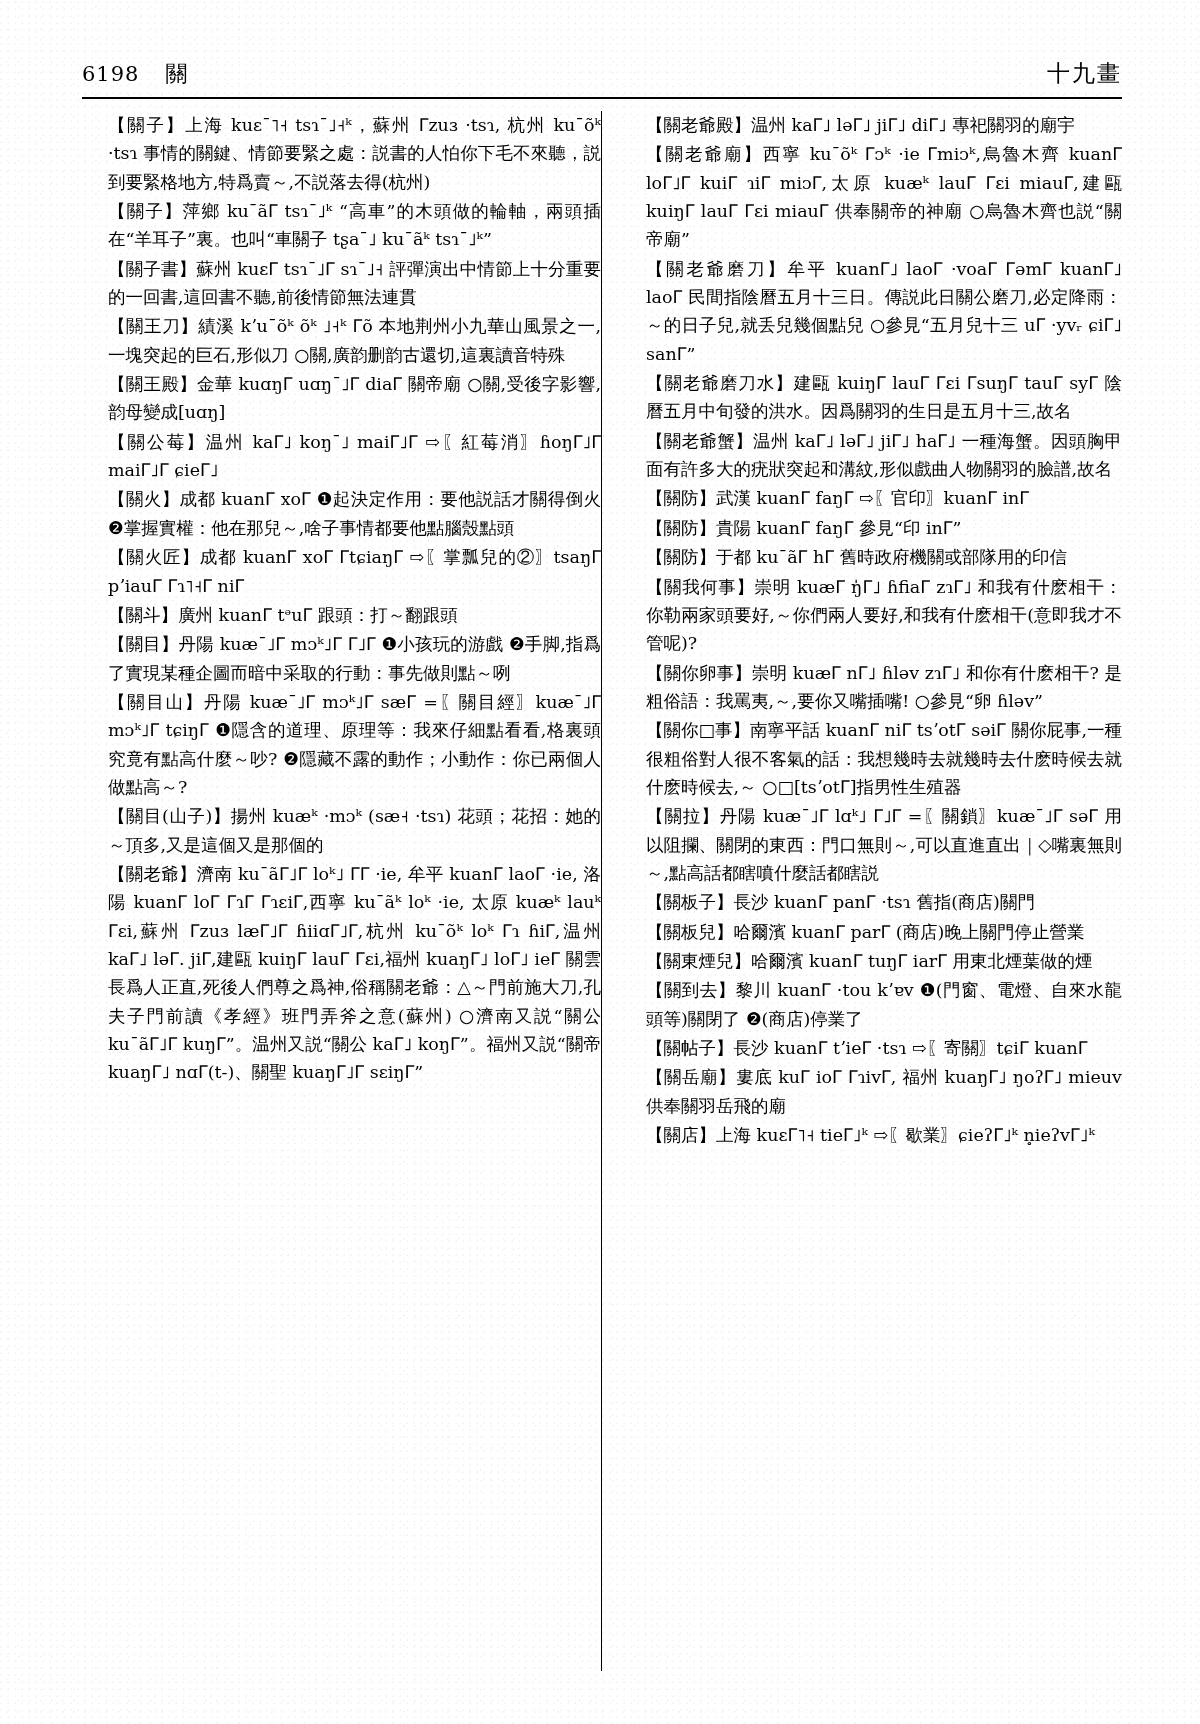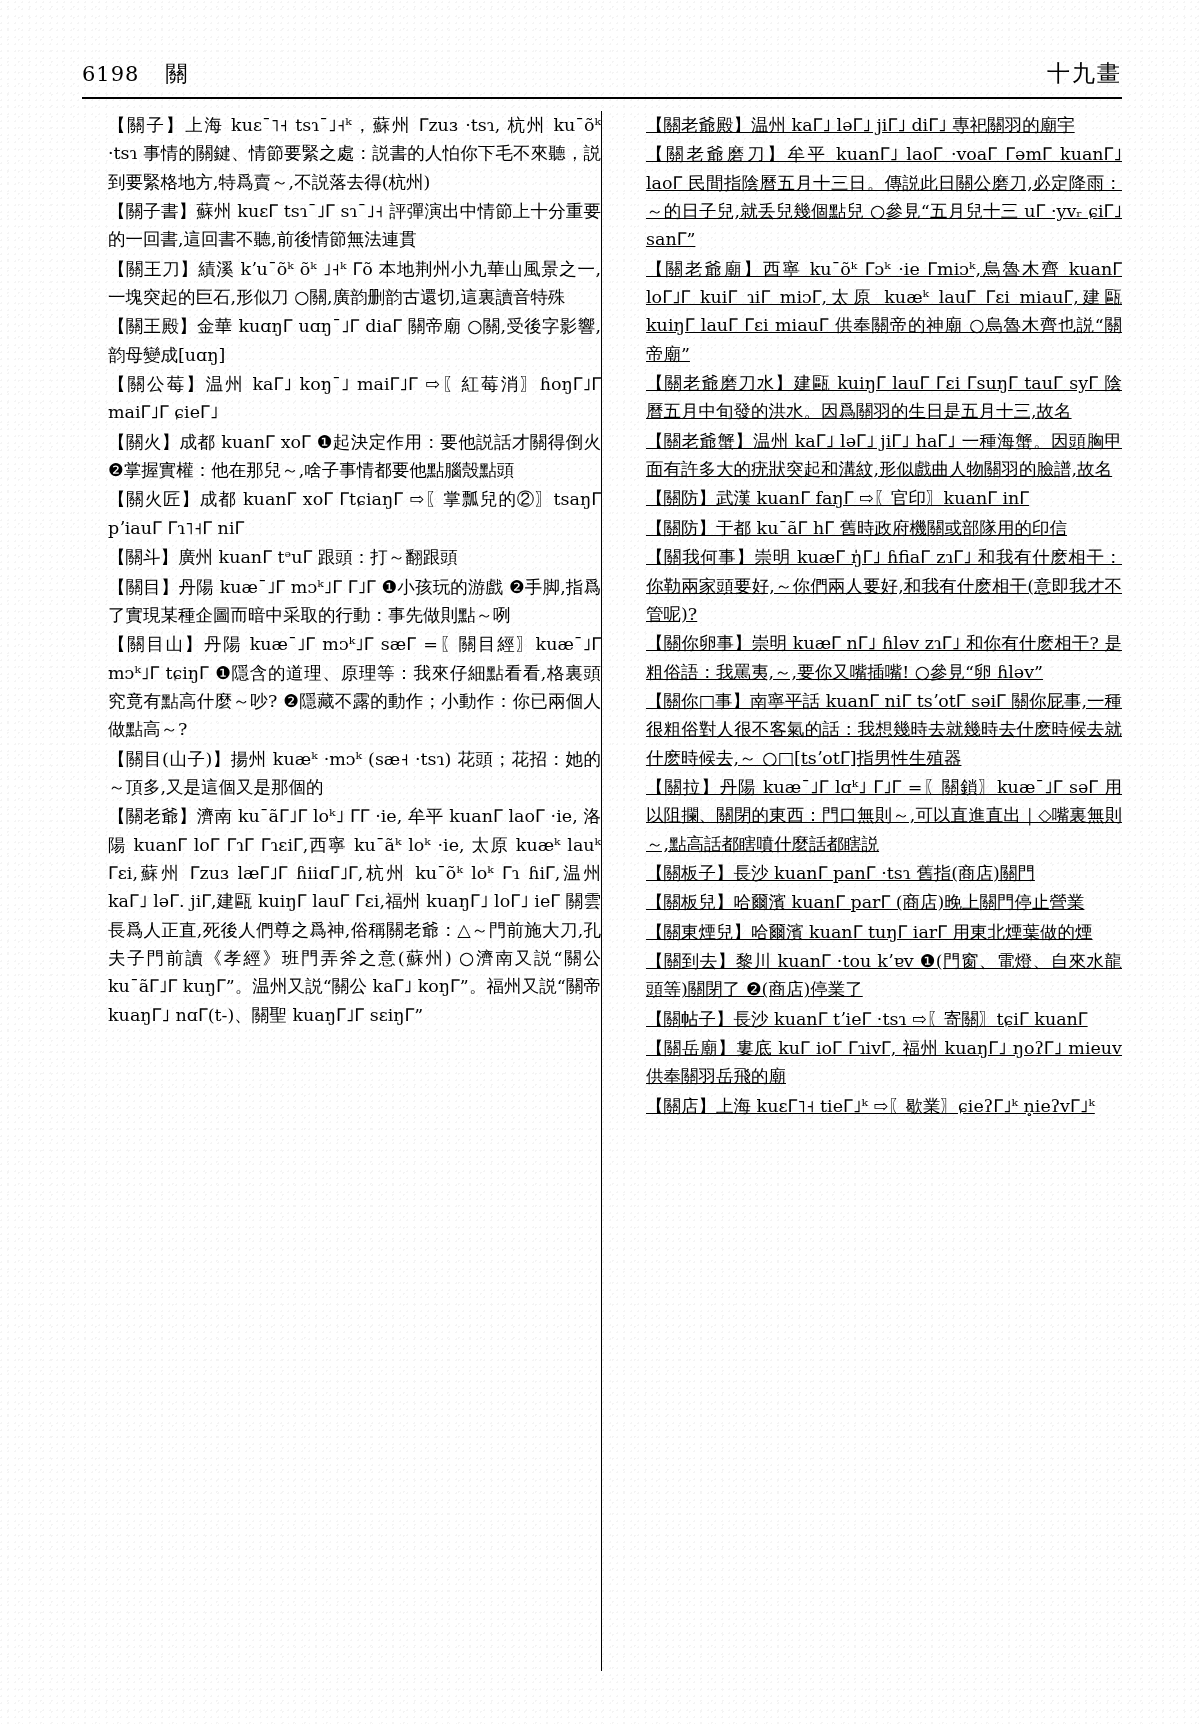--- a/index.html
+++ b/index.html
@@ -44,21 +44,21 @@
   .columns {
     display: flex;
     margin-top: 12px;
     height: 1560px;
   }
   .col {
     width: 50%;
     box-sizing: border-box;
   }
   .col.left { border-right: 1.5px solid #000; }
-  .col.right { padding-left: 18px; text-decoration: underline; }
+  .col.right { padding-left: 18px; }
   .entry {
     font-size: 17.5px;
     line-height: 1.62;
     text-align: justify;
     text-indent: -0px;
     margin-bottom: 1px;
     padding-left: 26px;
   }
   .watermark {
     position: absolute;
@@ -81,39 +81,41 @@
       <span class="num">6198</span>
       <span class="radical">關</span>
     </div>
     <div class="section">十九畫</div>
   </div>
   <div class="rule"></div>
 
   <div class="columns">
     <div class="col left">
       <div class="entry">【關子】上海 kuɛˉ˥˧ tsɿˉ˩˧ᵏ，蘇州 ᒥzuɜ ·tsɿ, 杭州 kuˉõᵏ ·tsɿ 事情的關鍵、情節要緊之處：説書的人怕你下毛不來聽，説到要緊格地方,特爲賣～,不説落去得(杭州)</div>
+      <div class="entry">【關子】萍鄉 kuˉãᒥ tsɿˉ˩ᵏ “高車”的木頭做的輪軸，兩頭插在“羊耳子”裏。也叫“車關子 tʂaˉ˩ kuˉãᵏ tsɿˉ˩ᵏ”</div>
       <div class="entry">【關子書】蘇州 kuɛᒥ tsɿˉ˩ᒥ sɿˉ˩˧ 評彈演出中情節上十分重要的一回書,這回書不聽,前後情節無法連貫</div>
       <div class="entry">【關王刀】績溪 kʼuˉõᵏ õᵏ ˩˧ᵏ ᒥõ 本地荆州小九華山風景之一,一塊突起的巨石,形似刀 ○關,廣韵删韵古還切,這裏讀音特殊</div>
       <div class="entry">【關王殿】金華 kuɑŋᒥ uɑŋˉ˩ᒥ diaᒥ 關帝廟 ○關,受後字影響,韵母變成[uɑŋ]</div>
       <div class="entry">【關公莓】温州 kaᒥ˩ koŋˉ˩ maiᒥ˩ᒥ ⇨〖紅莓消〗ɦoŋᒥ˩ᒥ maiᒥ˩ᒥ ɕieᒥ˩</div>
       <div class="entry">【關火】成都 kuanᒥ xoᒥ ❶起決定作用：要他説話才關得倒火 ❷掌握實權：他在那兒～,啥子事情都要他點腦殼點頭</div>
       <div class="entry">【關火匠】成都 kuanᒥ xoᒥ ᒥtɕiaŋᒥ ⇨〖掌瓢兒的②〗tsaŋᒥ pʼiauᒥ ᒥɿ˥˧ᒥ niᒥ</div>
       <div class="entry">【關斗】廣州 kuanᒥ tᵊuᒥ 跟頭：打～翻跟頭</div>
       <div class="entry">【關目】丹陽 kuæˉ˩ᒥ mᴐᵏ˩ᒥ ᒥ˩ᒥ ❶小孩玩的游戲 ❷手脚,指爲了實現某種企圖而暗中采取的行動：事先做則點～咧</div>
       <div class="entry">【關目山】丹陽 kuæˉ˩ᒥ mᴐᵏ˩ᒥ sæᒥ =〖關目經〗kuæˉ˩ᒥ mᴐᵏ˩ᒥ tɕiŋᒥ ❶隱含的道理、原理等：我來仔細點看看,格裏頭究竟有點高什麼～吵? ❷隱藏不露的動作；小動作：你已兩個人做點高～?</div>
       <div class="entry">【關目(山子)】揚州 kuæᵏ ·mᴐᵏ (sæ˧ ·tsɿ) 花頭；花招：她的～頂多,又是這個又是那個的</div>
       <div class="entry">【關老爺】濟南 kuˉãᒥ˩ᒥ loᵏ˩ ᒥᒥ ·ie, 牟平 kuanᒥ laoᒥ ·ie, 洛陽 kuanᒥ loᒥ ᒥɿᒥ ᒥɿɛiᒥ,西寧 kuˉãᵏ loᵏ ·ie, 太原 kuæᵏ lauᵏ ᒥɛi,蘇州 ᒥzuɜ læᒥ˩ᒥ ɦiiɑᒥ˩ᒥ,杭州 kuˉõᵏ loᵏ ᒥɿ ɦiᒥ,温州 kaᒥ˩ ləᒥ. jiᒥ,建甌 kuiŋᒥ lauᒥ ᒥɛi,福州 kuaŋᒥ˩ loᒥ˩ ieᒥ 關雲長爲人正直,死後人們尊之爲神,俗稱關老爺：△～門前施大刀,孔夫子門前讀《孝經》班門弄斧之意(蘇州) ○濟南又説“關公 kuˉãᒥ˩ᒥ kuŋᒥ”。温州又説“關公 kaᒥ˩ koŋᒥ”。福州又説“關帝 kuaŋᒥ˩ nɑᒥ(t-)、關聖 kuaŋᒥ˩ᒥ sɛiŋᒥ”</div>
     </div>
     <div class="col right">
       <div class="entry">【關老爺殿】温州 kaᒥ˩ ləᒥ˩ jiᒥ˩ diᒥ˩ 專祀關羽的廟宇</div>
+      <div class="entry">【關老爺廟】西寧 kuˉõᵏ ᒥᴐᵏ ·ie ᒥmiᴐᵏ,烏魯木齊 kuanᒥ loᒥ˩ᒥ kuiᒥ ɿiᒥ miᴐᒥ,太原 kuæᵏ lauᒥ ᒥɛi miauᒥ,建甌 kuiŋᒥ lauᒥ ᒥɛi miauᒥ 供奉關帝的神廟 ○烏魯木齊也説“關帝廟”</div>
       <div class="entry">【關老爺磨刀】牟平 kuanᒥ˩ laoᒥ ·ᴠoaᒥ ᒥəmᒥ kuanᒥ˩ laoᒥ 民間指陰曆五月十三日。傳説此日關公磨刀,必定降雨：～的日子兒,就丢兒幾個點兒 ○參見“五月兒十三 uᒥ ·yᴠᵣ ɕiᒥ˩ sanᒥ”</div>
-      <div class="entry">【關老爺廟】西寧 kuˉõᵏ ᒥᴐᵏ ·ie ᒥmiᴐᵏ,烏魯木齊 kuanᒥ loᒥ˩ᒥ kuiᒥ ɿiᒥ miᴐᒥ,太原 kuæᵏ lauᒥ ᒥɛi miauᒥ,建甌 kuiŋᒥ lauᒥ ᒥɛi miauᒥ 供奉關帝的神廟 ○烏魯木齊也説“關帝廟”</div>
       <div class="entry">【關老爺磨刀水】建甌 kuiŋᒥ lauᒥ ᒥɛi ᒥsuŋᒥ tauᒥ syᒥ 陰曆五月中旬發的洪水。因爲關羽的生日是五月十三,故名</div>
       <div class="entry">【關老爺蟹】温州 kaᒥ˩ ləᒥ˩ jiᒥ˩ haᒥ˩ 一種海蟹。因頭胸甲面有許多大的疣狀突起和溝紋,形似戲曲人物關羽的臉譜,故名</div>
       <div class="entry">【關防】武漢 kuanᒥ faŋᒥ ⇨〖官印〗kuanᒥ inᒥ</div>
+      <div class="entry">【關防】貴陽 kuanᒥ faŋᒥ 參見“印 inᒥ”</div>
       <div class="entry">【關防】于都 kuˉãᒥ hᒥ 舊時政府機關或部隊用的印信</div>
       <div class="entry">【關我何事】崇明 kuæᒥ ŋ̍ᒥ˩ ɦfiaᒥ zɿᒥ˩ 和我有什麽相干：你勒兩家頭要好,～你們兩人要好,和我有什麽相干(意即我才不管呢)?</div>
       <div class="entry">【關你卵事】崇明 kuæᒥ nᒥ˩ ɦləᴠ zɿᒥ˩ 和你有什麽相干? 是粗俗語：我罵夷,～,要你又嘴插嘴! ○參見“卵 ɦləᴠ”</div>
       <div class="entry">【關你□事】南寧平話 kuanᒥ niᒥ tsʼotᒥ səiᒥ 關你屁事,一種很粗俗對人很不客氣的話：我想幾時去就幾時去什麽時候去就什麽時候去,～ ○□[tsʼotᒥ]指男性生殖器</div>
       <div class="entry">【關拉】丹陽 kuæˉ˩ᒥ lɑᵏ˩ ᒥ˩ᒥ =〖關鎖〗kuæˉ˩ᒥ səᒥ 用以阻攔、關閉的東西：門口無則～,可以直進直出｜◇嘴裏無則～,點高話都瞎噴什麼話都瞎説</div>
       <div class="entry">【關板子】長沙 kuanᒥ panᒥ ·tsɿ 舊指(商店)關門</div>
       <div class="entry">【關板兒】哈爾濱 kuanᒥ parᒥ (商店)晚上關門停止營業</div>
       <div class="entry">【關東煙兒】哈爾濱 kuanᒥ tuŋᒥ iarᒥ 用東北煙葉做的煙</div>
       <div class="entry">【關到去】黎川 kuanᒥ ·tou kʼɐᴠ ❶(門窗、電燈、自來水龍頭等)關閉了 ❷(商店)停業了</div>
       <div class="entry">【關帖子】長沙 kuanᒥ tʼieᒥ ·tsɿ ⇨〖寄關〗tɕiᒥ kuanᒥ</div>

